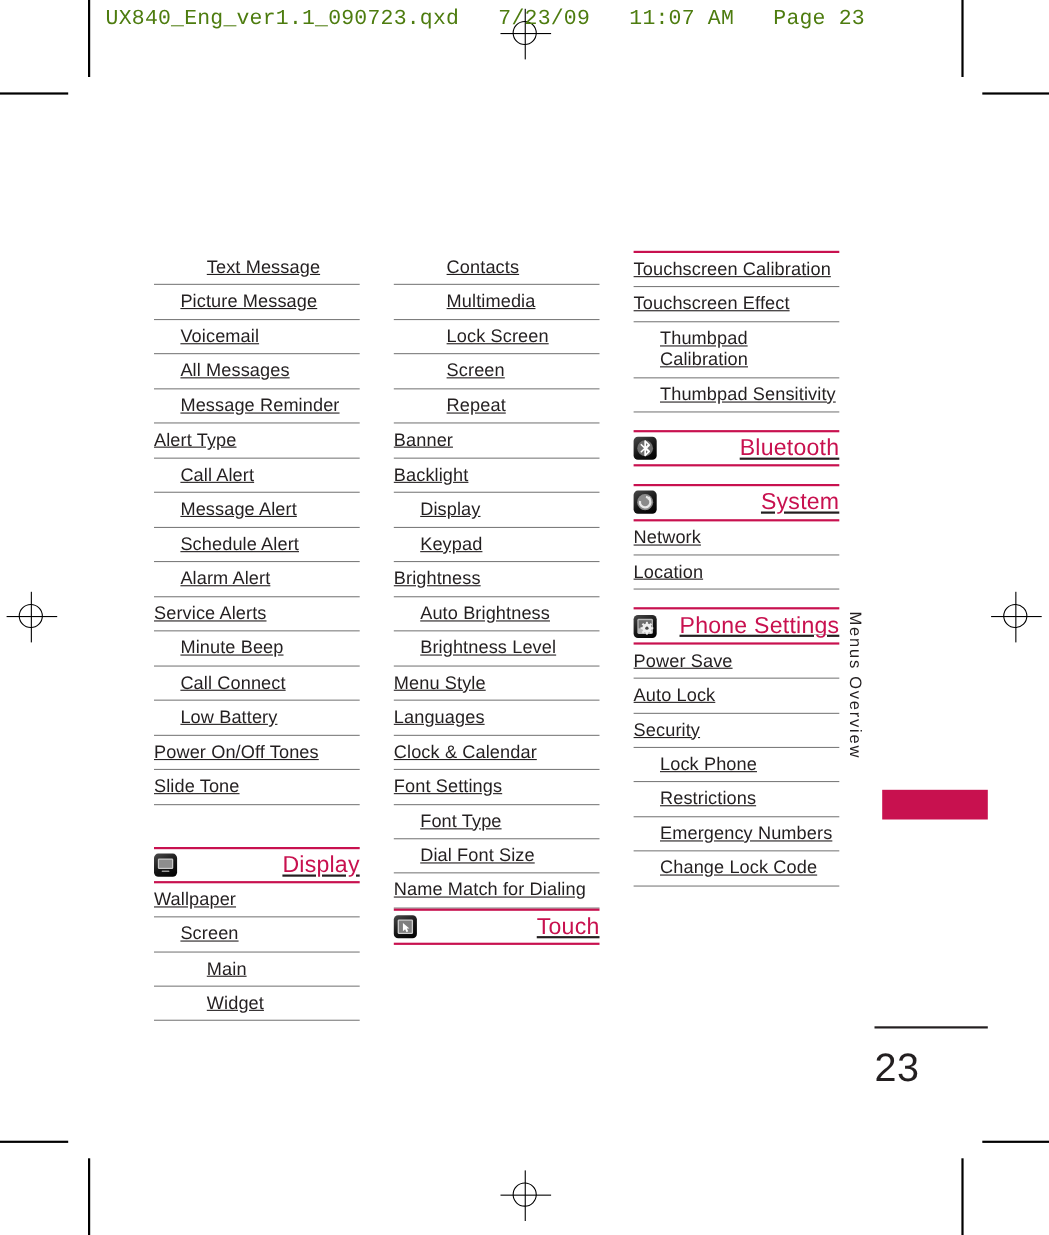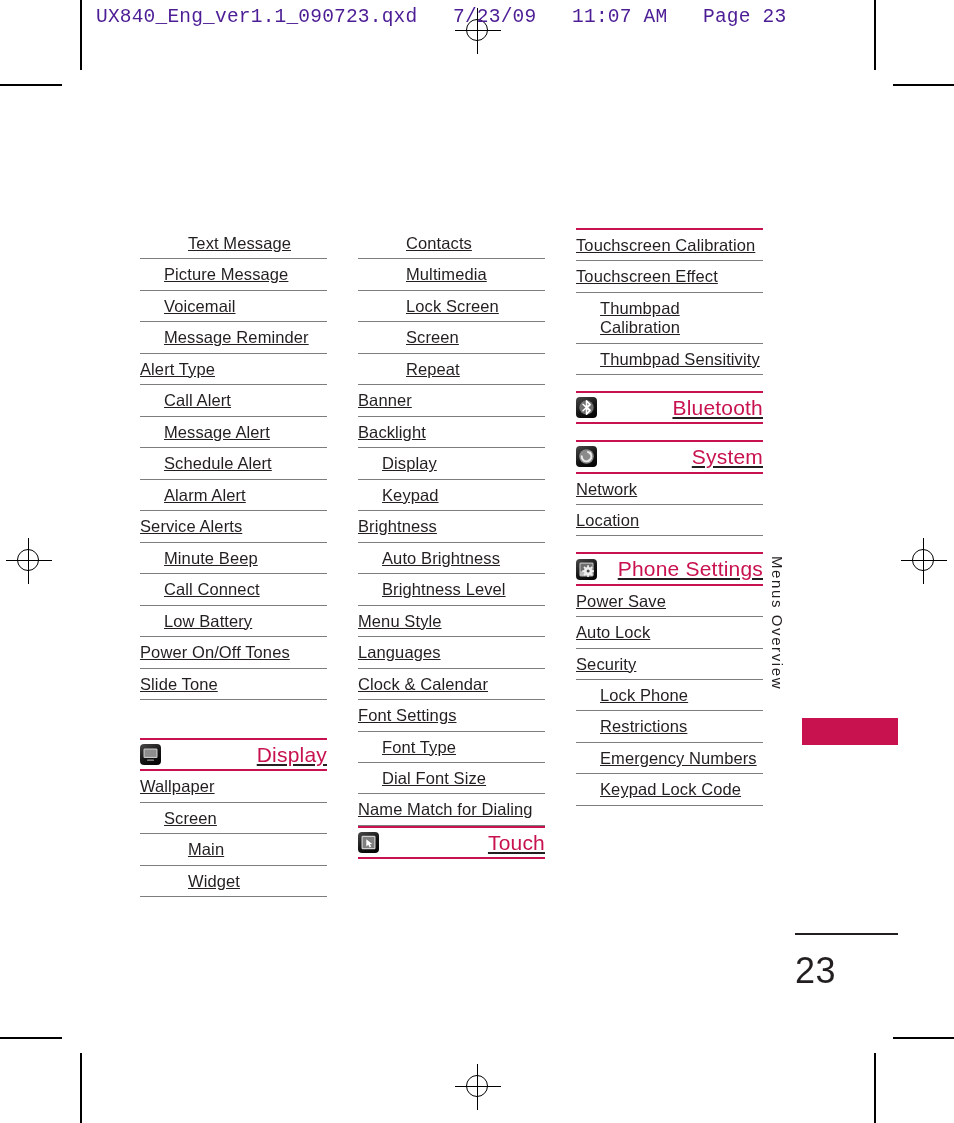--- a/index.html
+++ b/index.html
@@ -48,21 +48,21 @@
   }
 
   
   .slug {
     position: absolute;
     left: 96px;
     top: 6px;
     font-family: "Liberation Mono", monospace;
     font-size: 19.5px;
     letter-spacing: 0.2px;
-    color: #4c1d95;
+    color: #4d7c0f;
     white-space: pre;
   }
 
   
   .col {
     position: absolute;
     top: 228px;
     width: 187px;
     text-decoration: underline;
   }
@@ -189,20 +189,21 @@
     <div class="vl"></div>
     <div class="hl"></div>
 </div>
 
 <div class="slug">UX840_Eng_ver1.1_090723.qxd   7/23/09   11:07 AM   Page 23</div>
 
 <div class="col" id="col1">
     <div class="row lvl2">Text Message</div>
     <div class="row lvl1">Picture Message</div>
     <div class="row lvl1">Voicemail</div>
+    <div class="row lvl1">All Messages</div>
     <div class="row lvl1">Message Reminder</div>
     <div class="row lvl0">Alert Type</div>
     <div class="row lvl1">Call Alert</div>
     <div class="row lvl1">Message Alert</div>
     <div class="row lvl1">Schedule Alert</div>
     <div class="row lvl1">Alarm Alert</div>
     <div class="row lvl0">Service Alerts</div>
     <div class="row lvl1">Minute Beep</div>
     <div class="row lvl1">Call Connect</div>
     <div class="row lvl1">Low Battery</div>
@@ -307,20 +308,20 @@
         </svg>
       </span>
       <span class="title">Phone Settings</span>
     </div>
     <div class="row lvl0">Power Save</div>
     <div class="row lvl0">Auto Lock</div>
     <div class="row lvl0">Security</div>
     <div class="row lvl1">Lock Phone</div>
     <div class="row lvl1">Restrictions</div>
     <div class="row lvl1">Emergency Numbers</div>
-    <div class="row lvl1">Keypad Lock Code</div>
+    <div class="row lvl1">Change Lock Code</div>
   </div>
 
 <div class="rail-text">Menus Overview</div>
 <div class="rail-tab"></div>
 
 <div class="folio-rule"></div>
 <div class="folio-num">23</div>
 
 </body></html>

